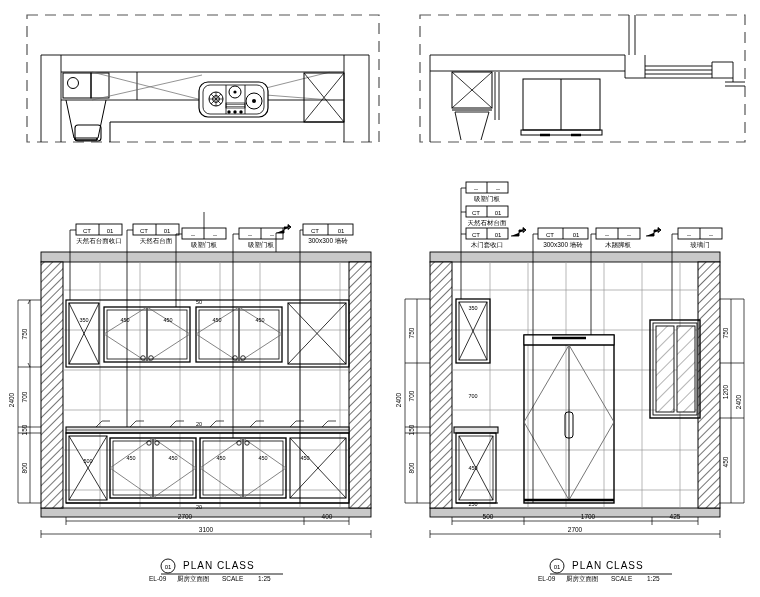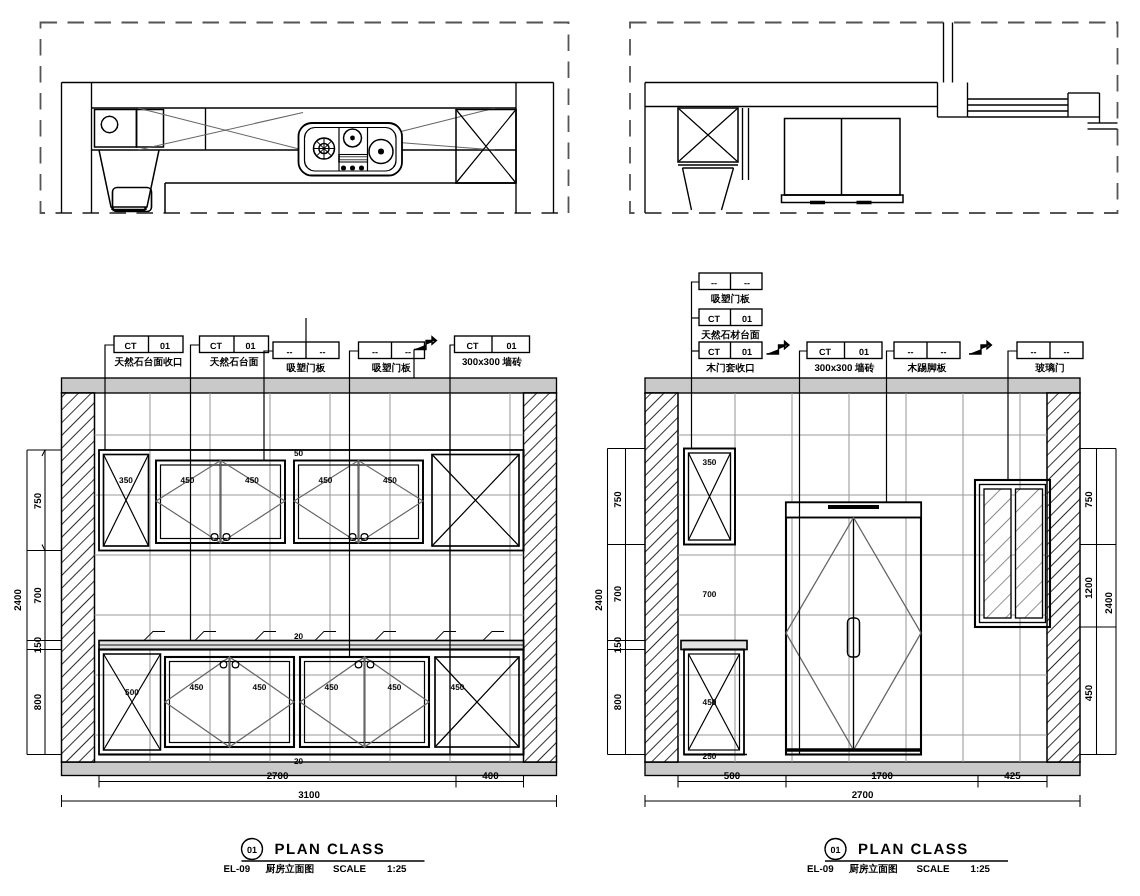--- a/index.html
+++ b/index.html
@@ -2,21 +2,21 @@
 <html><head>
 <meta charset="utf-8">
 <title>Kitchen Elevation CAD Drawing</title>
 <style>
   html,body{margin:0;padding:0;background:#ffffff;}
   body{
     width:760px;height:597px;position:relative;overflow:hidden;
     font-family:"Liberation Sans", sans-serif;
     color:#000;
   }
-  .sheet{position:absolute;inset:0;width:760px;height:465px;font-weight:bold;}
+  .sheet{position:absolute;inset:0;width:760px;height:465px;}
   svg{display:block;}
   .cad{position:absolute;top:0;left:0;}
 </style>
 </head>
 <body>
 
 <div class="sheet">
 <svg class="cad" width="760" height="597" viewBox="0 0 760 597">
   <defs>
     <pattern id="hatch45" width="6" height="6" patternUnits="userSpaceOnUse" patternTransform="rotate(45)">

